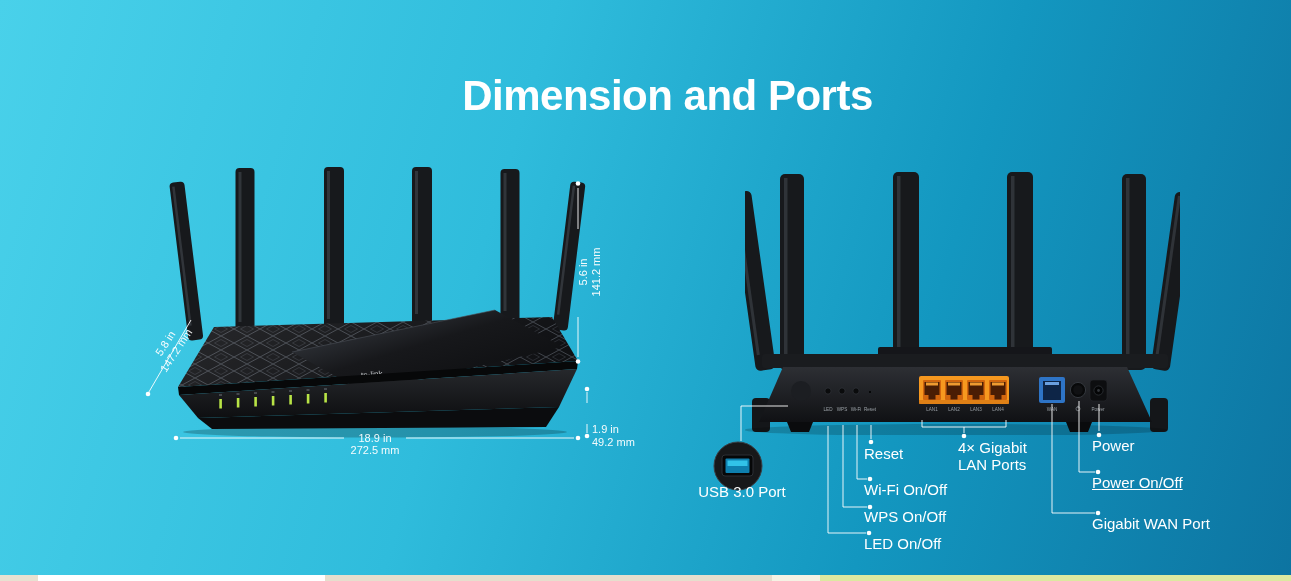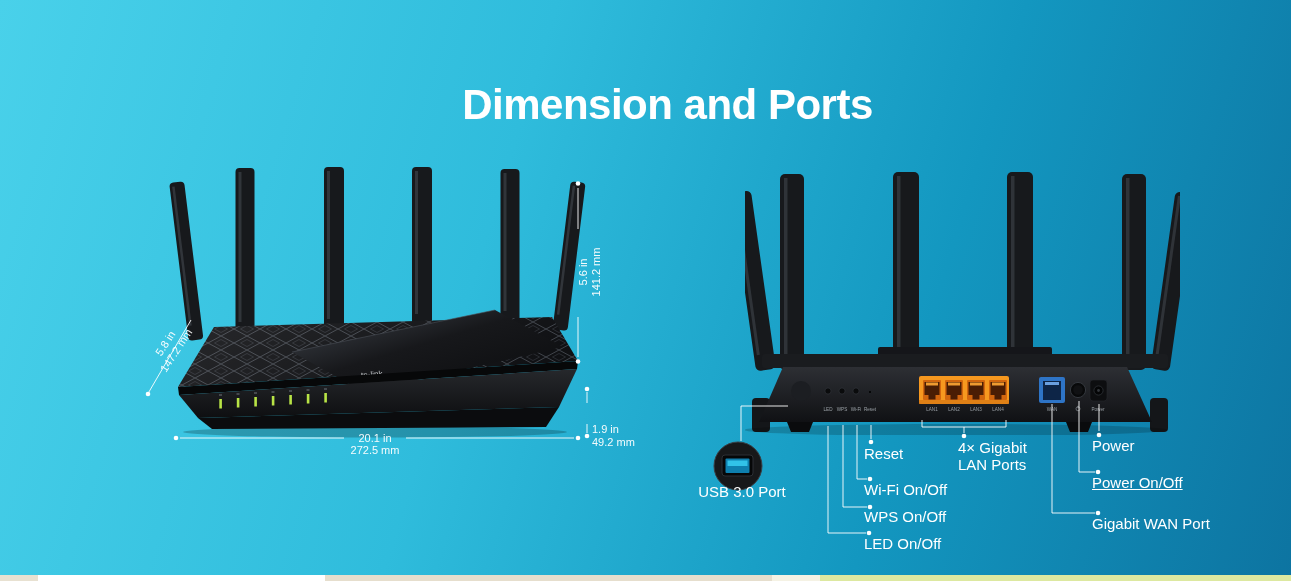--- a/index.html
+++ b/index.html
@@ -2,21 +2,21 @@
 <html><head>
 <meta charset="utf-8">
 <style>
   html,body{margin:0;padding:0;background:#0d74a1;}
   .stage{
     position:relative;width:1291px;height:581px;overflow:hidden;
     background:linear-gradient(107deg,#49d1ea 0%,#2fbcdc 38%,#1397c0 70%,#0d74a1 100%);
     font-family:"Liberation Sans",sans-serif;
   }
   .title{
-    position:absolute;left:0;right:0;top:81px;margin:0;
+    position:absolute;left:0;right:0;top:72px;margin:0;
     text-align:center;text-indent:44px;
     color:#ffffff;font-size:42px;font-weight:700;letter-spacing:-0.5px;
   }
   .abs{position:absolute;}
   .dim{
     position:absolute;color:#ffffff;font-size:11px;line-height:13px;
     opacity:.95;white-space:nowrap;
   }
   .dim.center{text-align:center;}
   .rot-depth{width:100px;text-align:center;transform:rotate(-57deg);}
@@ -277,21 +277,21 @@
   </div>
   <div class="dim rot-vert" style="left:540px;top:259px;">
     <div>5.6 in</div>
     <div>141.2 mm</div>
   </div>
   <div class="dim" style="left:592px;top:423px;">
     <div>1.9 in</div>
     <div>49.2 mm</div>
   </div>
   <div class="dim center" style="left:275px;top:432px;width:200px;line-height:12px;">
-    <div>20.1 in</div>
+    <div>18.9 in</div>
     <div>272.5 mm</div>
   </div>
 
   <div class="callout" style="left:864px;top:446px;">Reset</div>
   <div class="callout" style="left:864px;top:482px;text-align:right;">Wi-Fi On/Off</div>
   <div class="callout" style="left:864px;top:509px;">WPS On/Off</div>
   <div class="callout" style="left:864px;top:536px;">LED On/Off</div>
   <div class="callout" style="left:958px;top:440px;">
     <div>4× Gigabit</div>
     <div>LAN Ports</div>

